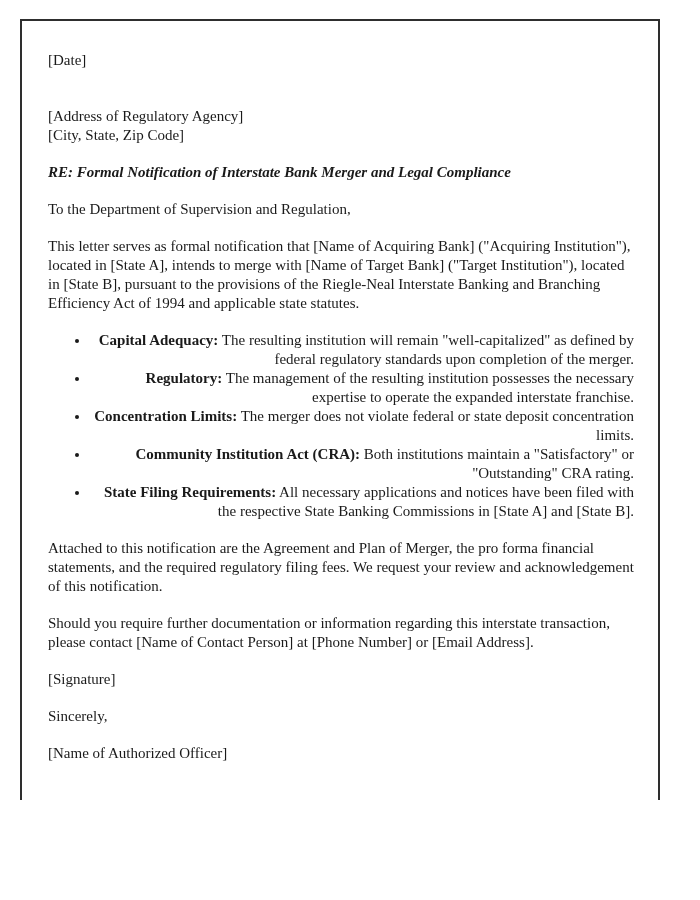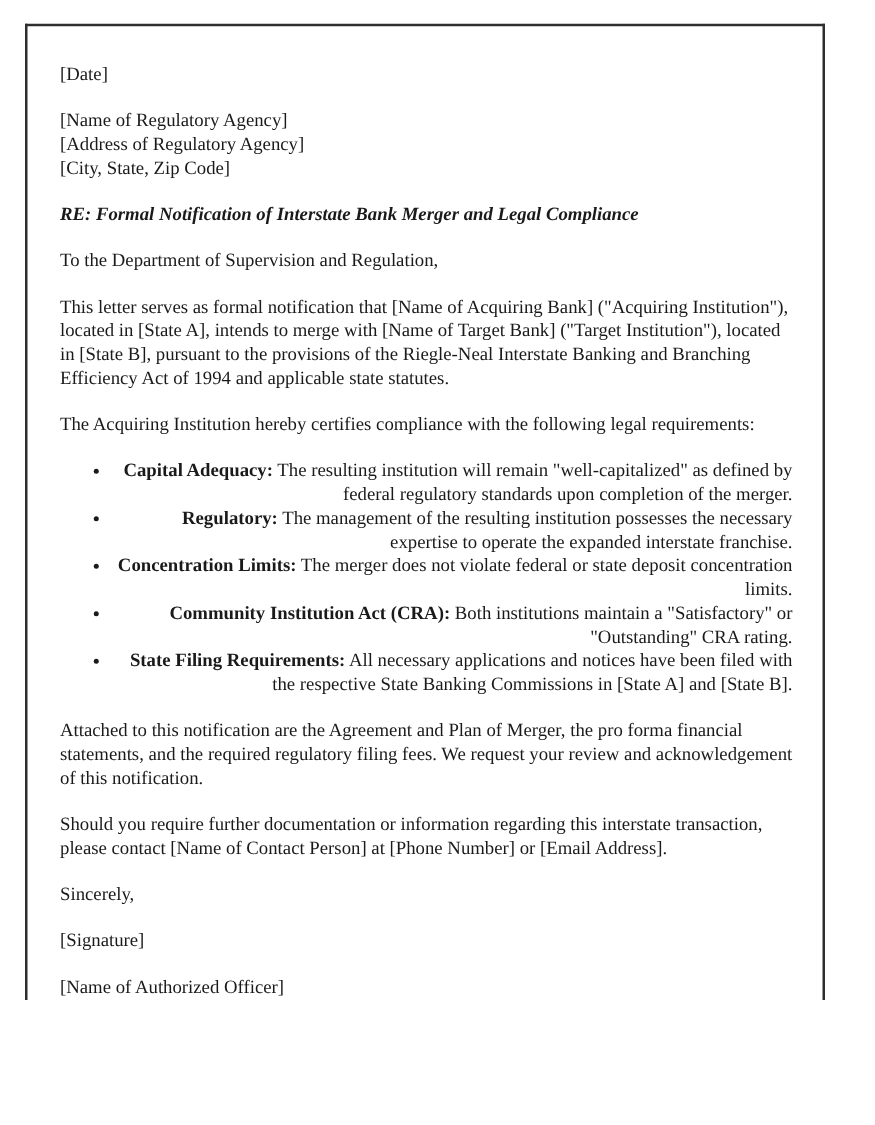--- a/index.html
+++ b/index.html
@@ -64,48 +64,47 @@
 </head>
 <body>
 
 <div class="canvas">
   <div class="letter-page">
     <div class="letter-body">
 
       <p>[Date]</p>
 
       <p>
-        <span class="addr-line">[Name of Regulatory Agency]</span><br>
+        <br>
         <span class="addr-line">[Address of Regulatory Agency]</span><br>
         <span class="addr-line">[City, State, Zip Code]</span>
       </p>
 
       <p class="subject">RE: Formal Notification of Interstate Bank Merger and Legal Compliance</p>
 
       <p>To the Department of Supervision and Regulation,</p>
 
       <p>This letter serves as formal notification that [Name of Acquiring Bank] ("Acquiring Institution"), located in [State A], intends to merge with [Name of Target Bank] ("Target Institution"), located in [State B], pursuant to the provisions of the Riegle-Neal Interstate Banking and Branching Efficiency Act of 1994 and applicable state statutes.</p>
 
-      <p>The Acquiring Institution hereby certifies compliance with the following legal requirements:</p>
 
       <ul class="compliance-list">
         <li><span class="li-label">Capital Adequacy:</span> <span>The resulting institution will remain "well-capitalized" as defined by federal regulatory standards upon completion of the merger.</span></li>
         <li><span class="li-label">Regulatory:</span> <span>The management of the resulting institution possesses the necessary expertise to operate the expanded interstate franchise.</span></li>
         <li><span class="li-label">Concentration Limits:</span> <span>The merger does not violate federal or state deposit concentration limits.</span></li>
         <li><span class="li-label">Community Institution Act (CRA):</span> <span>Both institutions maintain a "Satisfactory" or "Outstanding" CRA rating.</span></li>
         <li><span class="li-label">State Filing Requirements:</span> <span>All necessary applications and notices have been filed with the respective State Banking Commissions in [State A] and [State B].</span></li>
       </ul>
 
       <p>Attached to this notification are the Agreement and Plan of Merger, the pro forma financial statements, and the required regulatory filing fees. We request your review and acknowledgement of this notification.</p>
 
       <p>Should you require further documentation or information regarding this interstate transaction, please contact [Name of Contact Person] at [Phone Number] or [Email Address].</p>
 
+      <p>[Signature]</p>
+
       <p>Sincerely,</p>
-
-      <p>[Signature]</p>
 
       <p>
         <span class="sig-line">[Name of Authorized Officer]</span><br>
         
       </p>
 
     </div>
   </div>
 </div>
 

